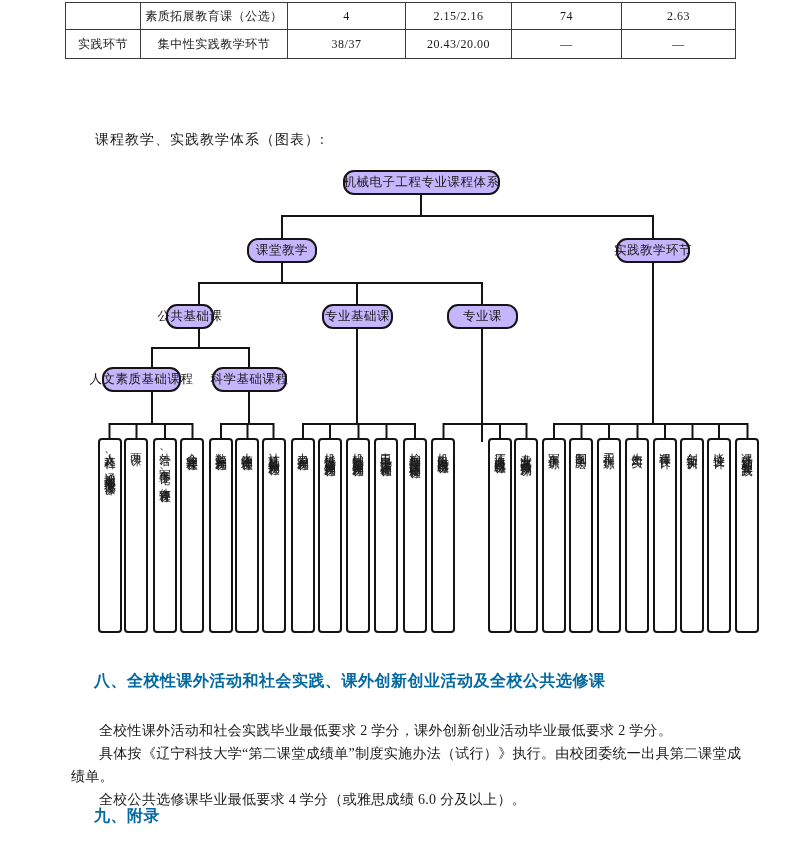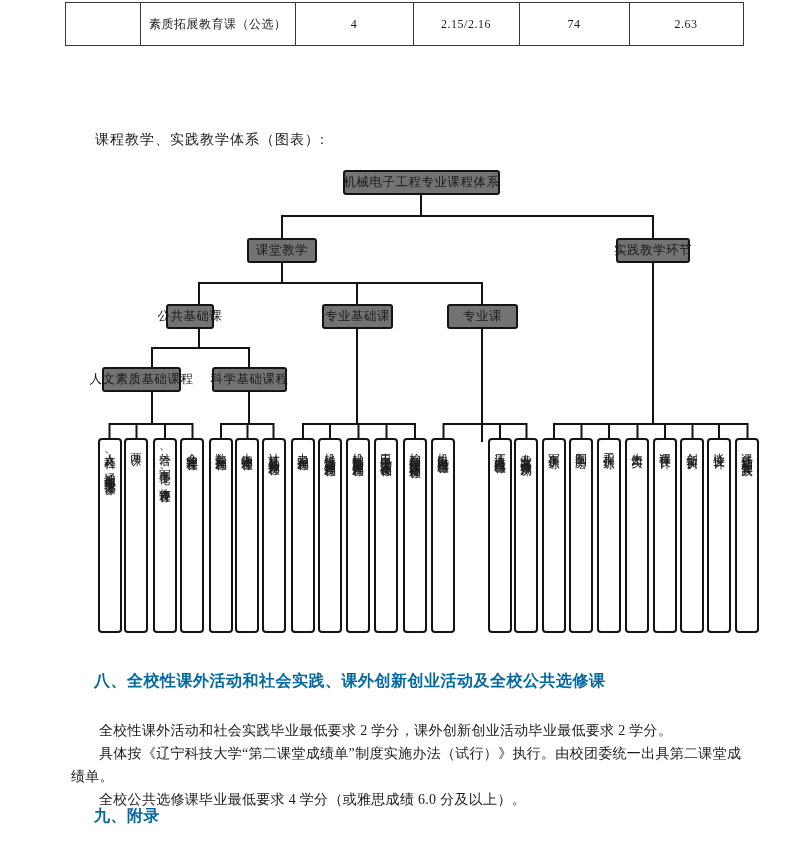--- a/index.html
+++ b/index.html
@@ -6,31 +6,31 @@
   .page{
     position:relative;width:799px;height:851px;background:#fff;overflow:hidden;
     font-family:"Liberation Serif","DejaVu Serif",serif;color:#1a1a1a;
   }
   
   table.top-table{
     position:absolute;left:65px;top:2px;border-collapse:collapse;table-layout:fixed;
   }
   table.top-table td{
     border:1.5px solid #3a3a3a;text-align:center;vertical-align:middle;
-    font-size:12px;padding:8px;letter-spacing:0.5px;overflow:hidden;white-space:nowrap;
+    font-size:12px;padding:0;letter-spacing:0.5px;overflow:hidden;white-space:nowrap;
   }
   table.top-table tr.r1 td{height:26px;}
   table.top-table tr.r2 td{height:28px;}
   
   .caption{position:absolute;left:95px;top:101px;font-size:14px;letter-spacing:1px;margin-top:30px;}
   
   svg.connectors{position:absolute;left:0;top:0;pointer-events:none;}
   .node{
-    position:absolute;height:25px;box-sizing:border-box;background:#737373;
-    border:2px solid #141414;border-radius:3px;
+    position:absolute;height:25px;box-sizing:border-box;background:#c4b5fd;
+    border:2px solid #141414;border-radius:11px;
     display:flex;align-items:center;justify-content:center;
     font-size:12.5px;letter-spacing:0.5px;white-space:nowrap;
   }
   .leaf{
     position:absolute;top:438px;height:195px;width:24px;box-sizing:border-box;
     background:#fff;border:2px solid #141414;border-radius:4px;
     writing-mode:vertical-lr;text-orientation:upright;
     font-size:11.5px;letter-spacing:1.5px;line-height:19px;
     padding-top:4px;text-align:left;overflow:hidden;
   }
@@ -59,20 +59,28 @@
         <col style="width:114px">
     </colgroup>
     <tbody>
       <tr class="r1">
         <td></td>
         <td>素质拓展教育课（公选）</td>
         <td>4</td>
         <td>2.15/2.16</td>
         <td>74</td>
         <td>2.63</td>
+      </tr>
+      <tr class="r2">
+        <td>实践环节</td>
+        <td>集中性实践教学环节</td>
+        <td>38/37</td>
+        <td>20.43/20.00</td>
+        <td>—</td>
+        <td>—</td>
       </tr>
     </tbody>
   </table>
 
   <div class="caption">课程教学、实践教学体系（图表）:</div>
 
   <div>
     <svg class="connectors" width="799" height="851" viewBox="0 0 799 851">
       <path fill="none" stroke="#141414" stroke-width="2" stroke-linecap="square" d="M421 195 V216 M282 238 V216 H653 V238 M282 263 V283 M199 304 V283 H482 V304
            M357 283 V304 M199 329 V348 M152 367 V348 H249 V367 M152 392 V424 M249 392 V424

